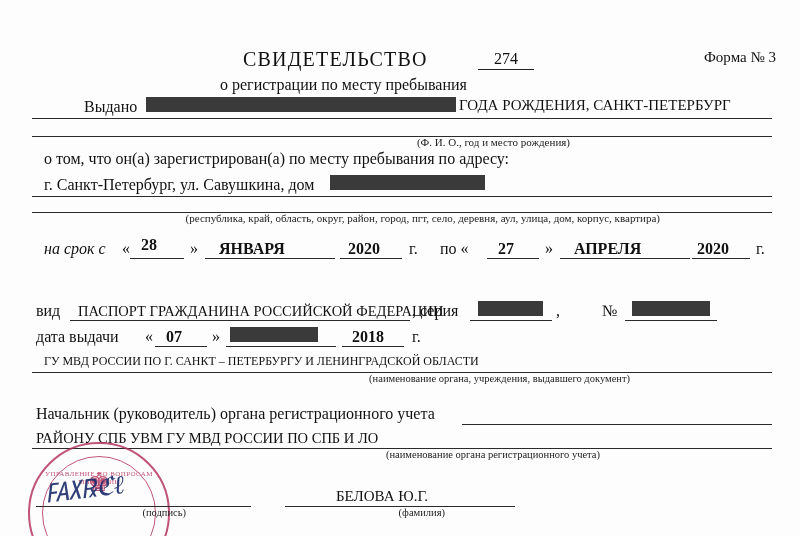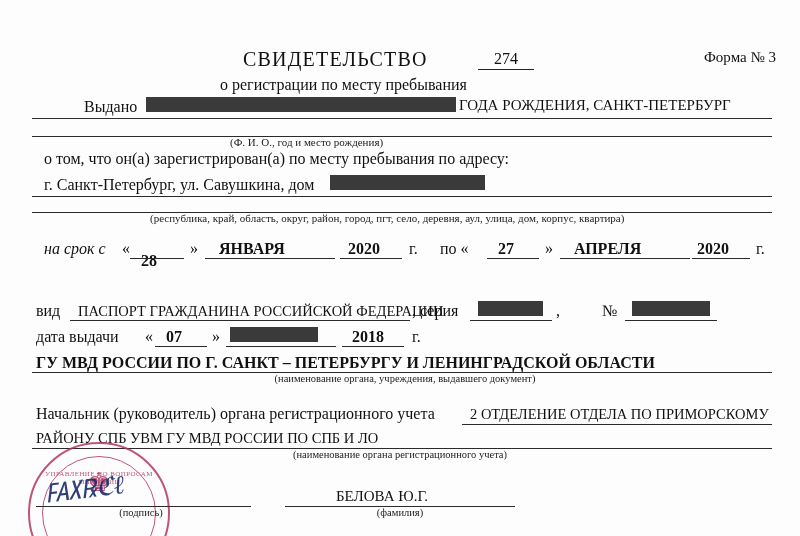--- a/index.html
+++ b/index.html
@@ -61,28 +61,28 @@
   }
 
   
   .redact {
     background: #3a3a3a;
     height: 15px;
   }
 
   .caption {
     font-size: 11px;
-    text-align: left;
+    text-align: right;
     color: #222;
   }
 
   .small-caption {
     font-size: 10.5px;
     color: #222;
-    text-align: center;
+    text-align: right;
   }
 
   
   .stamp {
     left: 28px;
     top: 442px;
     width: 138px;
     height: 138px;
     border: 2.5px solid #b2305a;
     border-radius: 50%;
@@ -147,21 +147,21 @@
   <div class="abs lbl" style="top:176px; left:44px;">г. Санкт-Петербург, ул. Савушкина, дом</div>
 
   <div class="abs lbl" style="top:150px; left:44px;">о том, что он(а) зарегистрирован(а) по месту пребывания по адресу:</div>
   <div class="abs redact" style="top:175px; left:330px; width:155px;"></div>
   <div class="abs rule" style="top:196px; left:32px; width:740px;"></div>
   <div class="abs rule" style="top:212px; left:32px; width:740px;"></div>
   <div class="abs caption" style="top:212px; left:150px; width:510px;">(республика, край, область, округ, район, город, пгт, село, деревня, аул, улица, дом, корпус, квартира)</div>
 
   <div class="abs lbl" style="top:240px; left:44px;font-style:italic;">на срок с</div>
   <div class="abs lbl" style="top:240px; left:122px;">«</div>
-  <div class="abs lbl" style="top:252px; left:141px; font-weight:bold;">28</div>
+  <div class="abs lbl" style="top:236px; left:141px; font-weight:bold;">28</div>
   <div class="abs rule" style="top:258px; left:130px; width:54px;"></div>
   <div class="abs lbl" style="top:240px; left:190px;">»</div>
   <div class="abs lbl" style="top:240px; left:219px; font-weight:bold;">ЯНВАРЯ</div>
   <div class="abs rule" style="top:258px; left:205px; width:130px;"></div>
   <div class="abs lbl" style="top:240px; left:348px; font-weight:bold;">2020</div>
   <div class="abs rule" style="top:258px; left:340px; width:62px;"></div>
   <div class="abs lbl" style="top:240px; left:409px;">г.</div>
   <div class="abs lbl" style="top:240px; left:440px;">по «</div>
   <div class="abs lbl" style="top:240px; left:498px; font-weight:bold;">27</div>
   <div class="abs rule" style="top:258px; left:487px; width:52px;"></div>
@@ -188,26 +188,25 @@
   <div class="abs lbl" style="top:328px; left:145px;">«</div>
   <div class="abs lbl" style="top:328px; left:166px; font-weight:bold;">07</div>
   <div class="abs rule" style="top:346px; left:155px; width:52px;"></div>
   <div class="abs lbl" style="top:328px; left:212px;">»</div>
   <div class="abs redact" style="top:327px; left:230px; width:88px;"></div>
   <div class="abs rule" style="top:346px; left:226px; width:110px;"></div>
   <div class="abs lbl" style="top:328px; left:352px; font-weight:bold;">2018</div>
   <div class="abs rule" style="top:346px; left:342px; width:62px;"></div>
   <div class="abs lbl" style="top:328px; left:412px;">г.</div>
 
-  <div class="abs" style="top:354px; left:36px; font-size:16px;font-weight:bold;">ГУ  МВД  РОССИИ  ПО  Г. САНКТ – ПЕТЕРБУРГУ  И  ЛЕНИНГРАДСКОЙ ОБЛАСТИ</div>
+  <div class="abs" style="top:354px; left:44px; font-size:12px;">ГУ  МВД  РОССИИ  ПО  Г. САНКТ – ПЕТЕРБУРГУ  И  ЛЕНИНГРАДСКОЙ ОБЛАСТИ</div>
   <div class="abs rule" style="top:372px; left:32px; width:740px;"></div>
   <div class="abs small-caption" style="top:373px; left:180px; width:450px;">(наименование органа, учреждения, выдавшего документ)</div>
 
   <div class="abs lbl" style="top:405px; left:36px;">Начальник (руководитель) органа регистрационного учета</div>
-  <div class="abs" style="top:406px; left:470px; font-size:14.5px;">2 ОТДЕЛЕНИЕ ОТДЕЛА  ПО ПРИМОРСКОМУ</div>
   <div class="abs rule" style="top:424px; left:462px; width:310px;"></div>
   <div class="abs" style="top:430px; left:36px; font-size:14.5px;">РАЙОНУ СПБ УВМ  ГУ  МВД  РОССИИ  ПО СПБ  И  ЛО</div>
   <div class="abs rule" style="top:448px; left:32px; width:740px;"></div>
   <div class="abs small-caption" style="top:449px; left:200px; width:400px;">(наименование органа регистрационного учета)</div>
 
   <div class="abs stamp">
     <div class="stamp-inner"></div>
     <div class="stamp-txt" style="top:26px;">УПРАВЛЕНИЕ ПО ВОПРОСАМ МИГРАЦИИ</div>
     <div class="stamp-emblem">♚</div>
 

